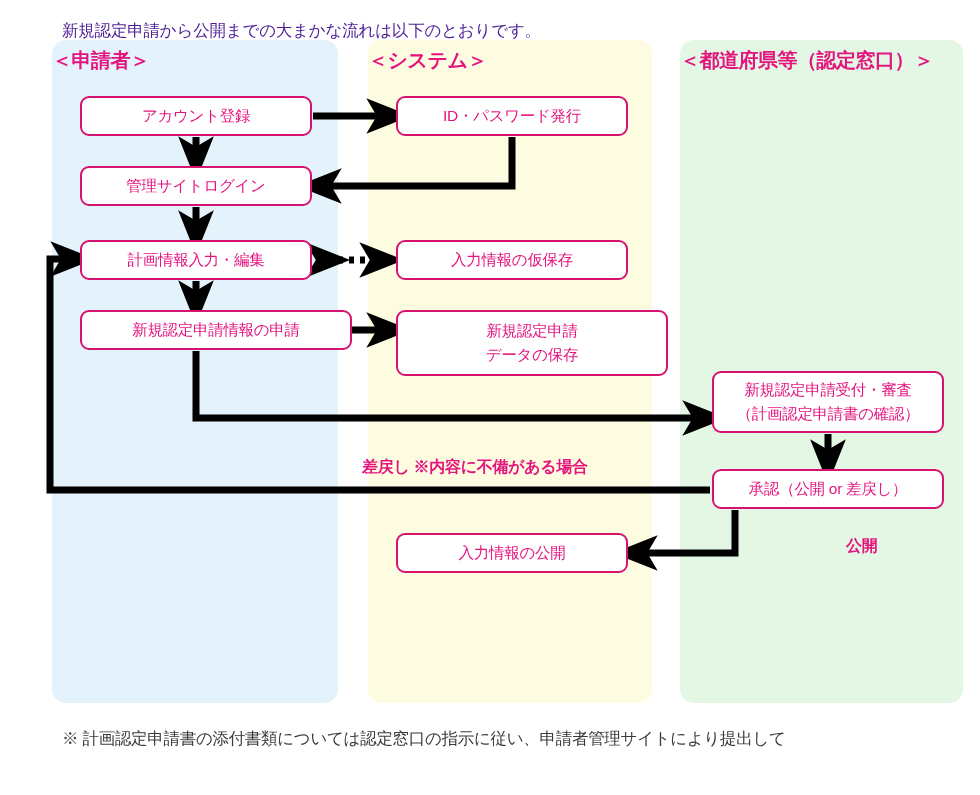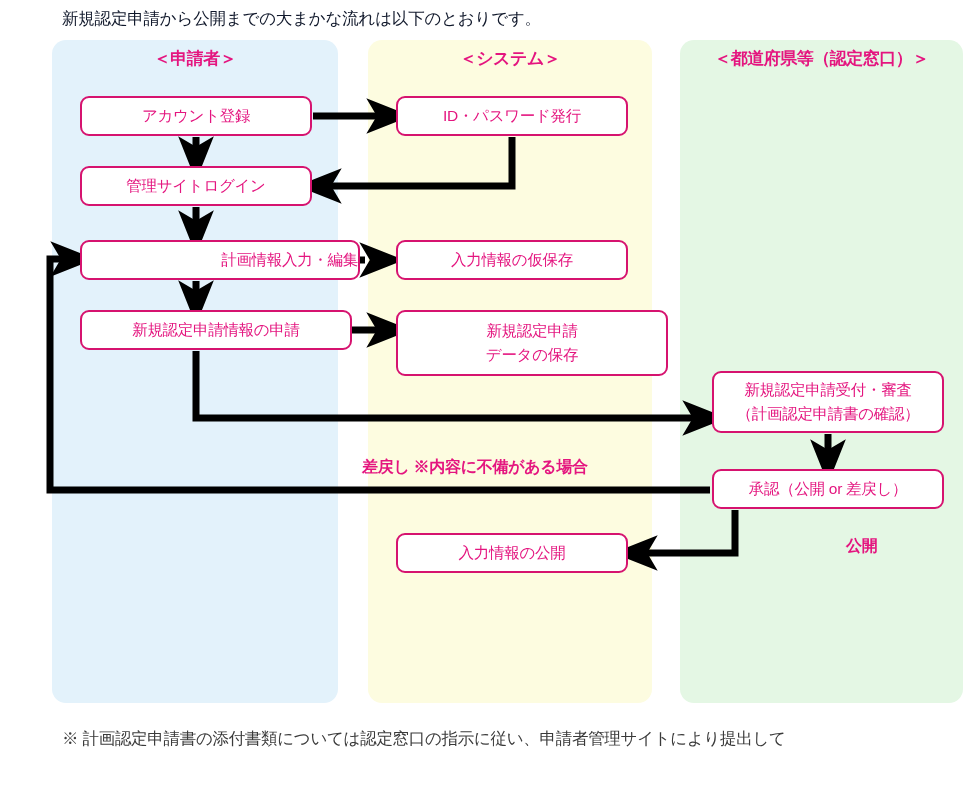--- a/index.html
+++ b/index.html
@@ -9,23 +9,23 @@
     height: 795px;
     background: #ffffff;
     font-family: "Liberation Sans", sans-serif;
     position: relative;
     overflow: hidden;
   }
 
   #intro {
     position: absolute;
     left: 62px;
-    top: 8px;
+    top: 20px;
     font-size: 16.5px;
-    color: #0f172a;
+    color: #4c1d95;
     letter-spacing: -0.2px;
     white-space: nowrap;
   }
 
   #diagram {
     position: absolute;
     left: 0; top: 0;
     width: 980px;
     height: 795px;
   }
@@ -35,22 +35,22 @@
     position: absolute;
     border-radius: 14px;
   }
   #lane-applicant { left: 52px;  top: 40px; width: 286px; height: 663px; background: #e3f2fb; }
   #lane-system    { left: 368px; top: 40px; width: 284px; height: 663px; background: #fdfce0; }
   #lane-prefecture{ left: 680px; top: 40px; width: 283px; height: 663px; background: #e4f7e4; }
 
   .lane-title {
     position: absolute;
     top: 47px;
-    text-align: center;
-    font-size: 17px;
+    text-align: left;
+    font-size: 20px;
     font-weight: bold;
     color: #e4157f;
     letter-spacing: -0.5px;
     white-space: nowrap;
   }
   #lane-title-applicant   { left: 52px;  width: 286px; }
   #lane-title-system      { left: 368px; width: 284px; }
   #lane-title-prefecture  { left: 680px; width: 283px; }
 
   
@@ -67,21 +67,21 @@
     align-items: center;
     justify-content: center;
     text-align: center;
     line-height: 1.55;
     white-space: nowrap;
   }
 
   
   #node-account-reg  { left: 80px;  top: 96px;  width: 232px; height: 40px; }
   #node-site-login   { left: 80px;  top: 166px; width: 232px; height: 40px; }
-  #node-plan-edit    { left: 80px;  top: 240px; width: 280px; height: 40px; align-items: flex-end; }
+  #node-plan-edit    { left: 80px;  top: 240px; width: 232px; height: 40px; }
   #node-apply-new    { left: 80px;  top: 310px; width: 272px; height: 40px; }
 
   
   #node-id-pw        { left: 396px; top: 96px;  width: 232px; height: 40px; }
   #node-temp-save    { left: 396px; top: 240px; width: 232px; height: 40px; }
   #node-save-data    { left: 396px; top: 310px; width: 272px; height: 66px; }
   #node-publish-info { left: 396px; top: 533px; width: 232px; height: 40px; }
 
   
   #node-review       { left: 712px; top: 371px; width: 232px; height: 62px; }

